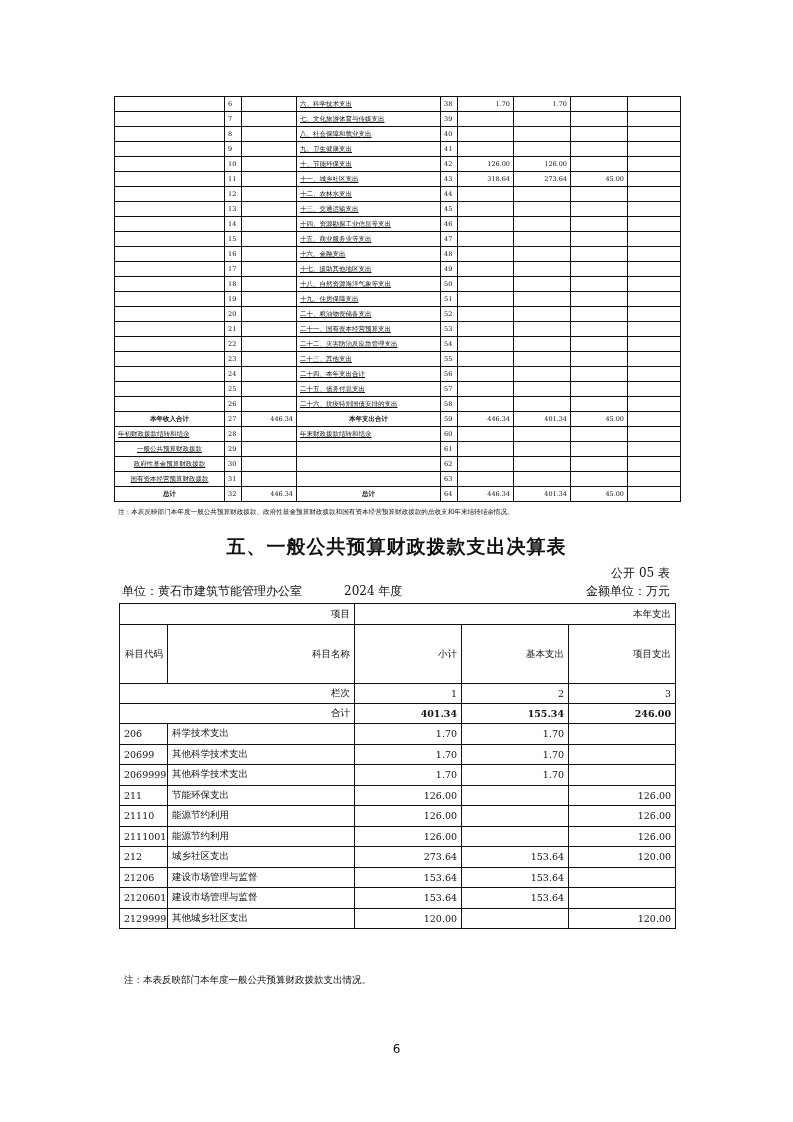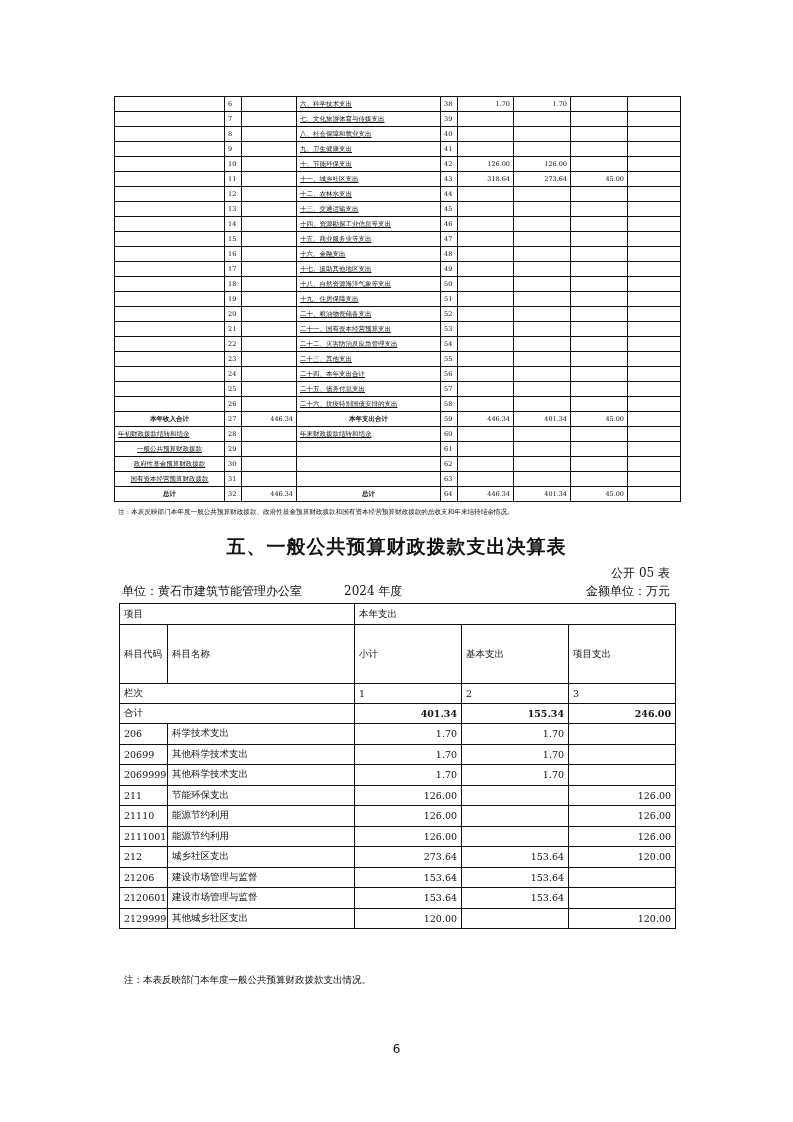--- a/index.html
+++ b/index.html
@@ -22,21 +22,21 @@
            font-family: "DejaVu Sans", "Liberation Sans", sans-serif; font-size: 19px;
            font-weight: bold; letter-spacing: 1px; }
   #form-no { position: absolute; right: 123px; top: 565px; font-size: 12px; text-align: center; }
   #unit { position: absolute; left: 122px; top: 583px; font-size: 12px; }
   #year { position: absolute; left: 344px; top: 583px; font-size: 12px; }
   #amount-unit { position: absolute; right: 123px; top: 583px; font-size: 12px; }
 
   
   #t2 { position: absolute; left: 119px; top: 603px; width: 556px; }
   #t2 td { border: 1.4px solid #111; font-size: 9.5px; padding: 0 4px; }
-  #t2 td.c { text-align: left; }
+  #t2 td.c { text-align: right; }
   #t2 td.num { text-align: right; }
   #t2 td.bnum { text-align: right; font-weight: bold; }
   #t2 tr.h1 td { height: 20px; }
   #t2 tr.h2 td { height: 58px; }
   #t2 tr.h3 td { height: 19px; }
   #t2 tr.row td { height: 19.5px; }
   #note2 { position: absolute; left: 124px; top: 974px; font-size: 9.5px; }
   #page-num { position: absolute; left: 0; width: 793px; top: 1042px; text-align: center;
               font-family: "DejaVu Sans", sans-serif; font-size: 12px; }
 </style>

